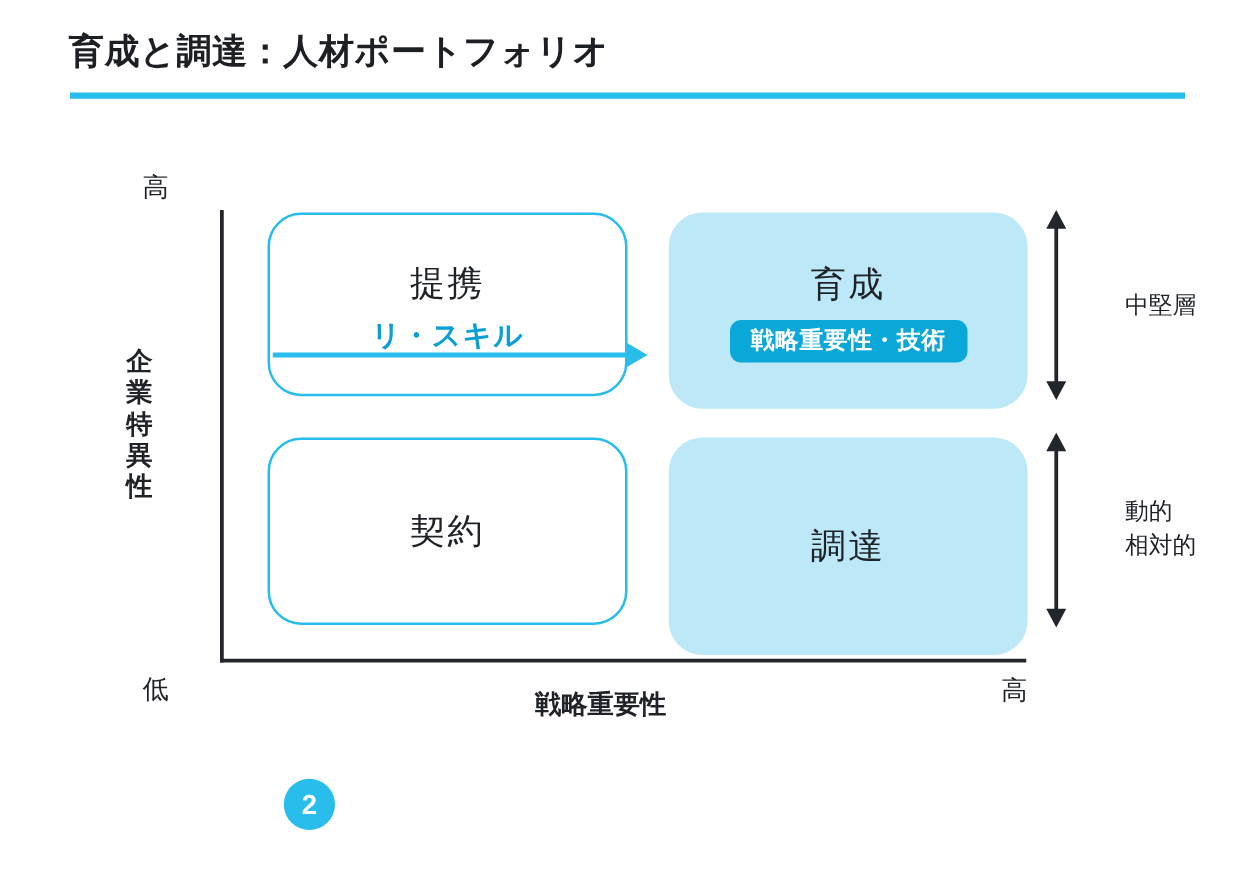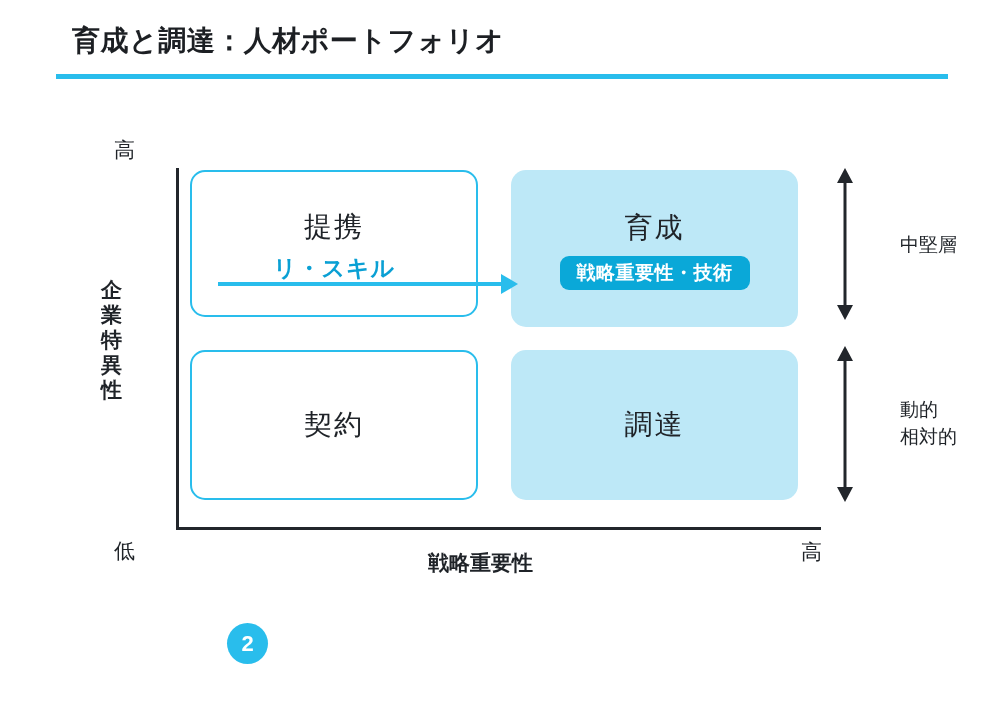--- a/index.html
+++ b/index.html
@@ -12,21 +12,21 @@
     height: 703px;
     position: relative;
     font-family: "Liberation Sans", "DejaVu Sans", sans-serif;
     color: #1f2328;
     overflow: hidden;
   }
 
   
   #slide-title {
     position: absolute;
-    left: 72px;
+    left: 55px;
     top: 22px;
     font-size: 28px;
     font-weight: bold;
     letter-spacing: 0.5px;
     color: #1c1f23;
     white-space: nowrap;
   }
   #title-rule {
     position: absolute;
     left: 56px;
@@ -89,39 +89,40 @@
     position: absolute;
     left: 801px;
     top: 538px;
     font-size: 21px;
     color: #1f2328;
   }
 
   
   .quad {
     position: absolute;
-    border-radius: 15px;
+    border-radius: 27px;
     box-sizing: border-box;
     display: flex;
     flex-direction: column;
     align-items: center;
     justify-content: center;
+    margin-left: 24px;
   }
   .quad.outline {
     background: #ffffff;
     border: 2.5px solid #29bdec;
   }
   .quad.filled {
     background: #bde8f7;
     border: none;
   }
   #quad-partnership { left: 190px; top: 170px; width: 288px; height: 147px; }
   #quad-develop     { left: 511px; top: 170px; width: 287px; height: 157px; }
   #quad-contract    { left: 190px; top: 350px; width: 288px; height: 150px; }
-  #quad-procure     { left: 511px; top: 350px; width: 287px; height: 150px; }
+  #quad-procure     { left: 511px; top: 350px; width: 287px; height: 174px; }
 
   .quad-label {
     font-size: 28px;
     font-weight: normal;
     color: #1f2328;
     letter-spacing: 2px;
     line-height: 1;
   }
   #quad-partnership .quad-label,
   #quad-develop .quad-label { margin-top: 6px; }

